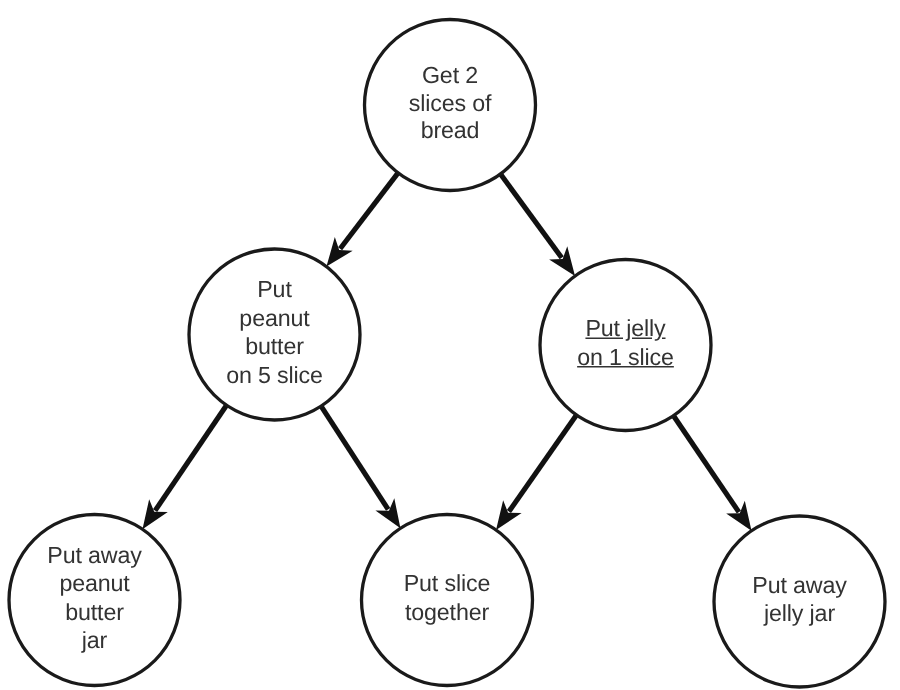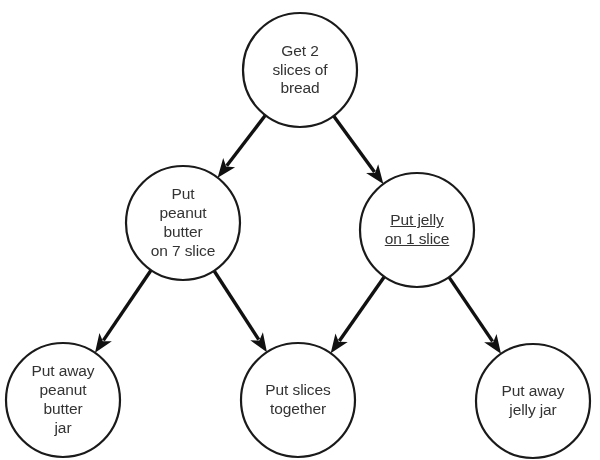--- a/index.html
+++ b/index.html
@@ -87,25 +87,25 @@
         <circle class="node-circle" cx="533" cy="401" r="57"></circle>
       </g>
   </svg>
   <div id="labels-layer">
       <div class="node-label" style="left: 243px; top: 13px; width: 114px; height: 114px;">Get 2
 slices of
 bread</div>
       <div class="node-label" style="left: 126px; top: 166px; width: 114px; height: 114px;">Put
 peanut
 butter
-on 7 slice</div>
+on 5 slice</div>
       <div class="node-label" style="left: 360px; top: 173px; width: 114px; height: 114px; text-decoration: underline;">Put jelly
 on 1 slice</div>
       <div class="node-label" style="left: 6px; top: 343px; width: 114px; height: 114px;">Put away
 peanut
 butter
 jar</div>
-      <div class="node-label" style="left: 241px; top: 343px; width: 114px; height: 114px;">Put slices
+      <div class="node-label" style="left: 241px; top: 343px; width: 114px; height: 114px;">Put slice
 together</div>
       <div class="node-label" style="left: 476px; top: 344px; width: 114px; height: 114px;">Put away
 jelly jar</div>
     </div>
 </div>
 
 </body></html>

